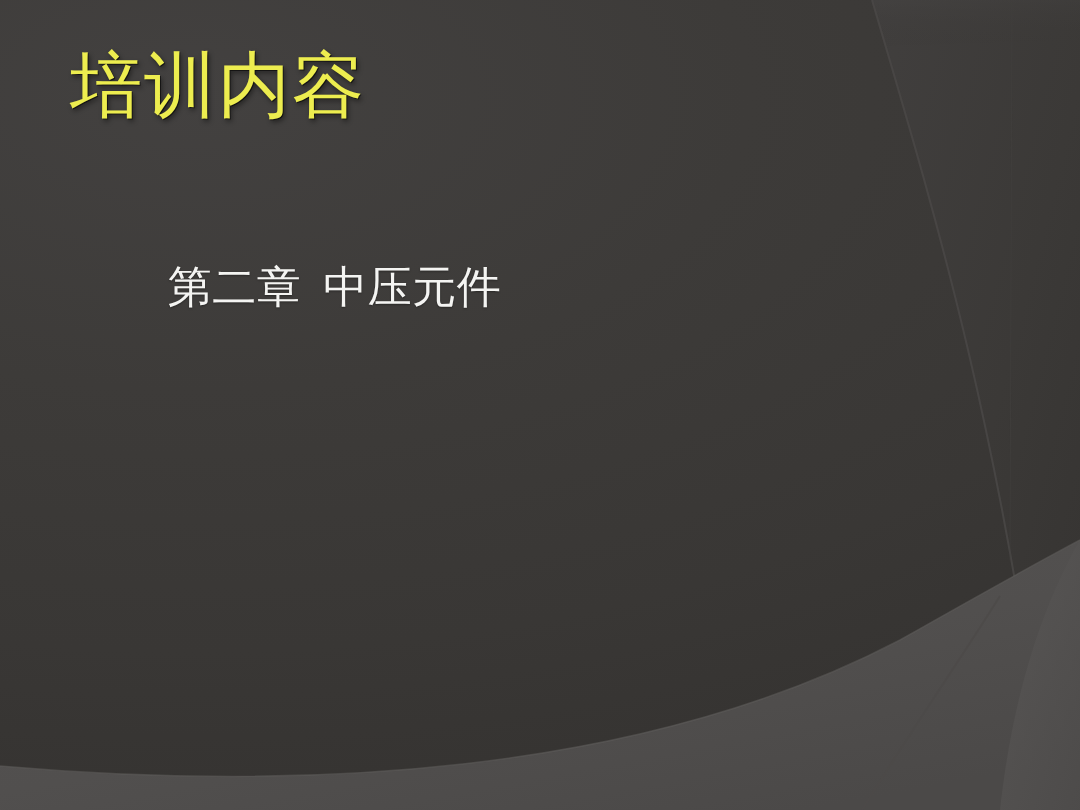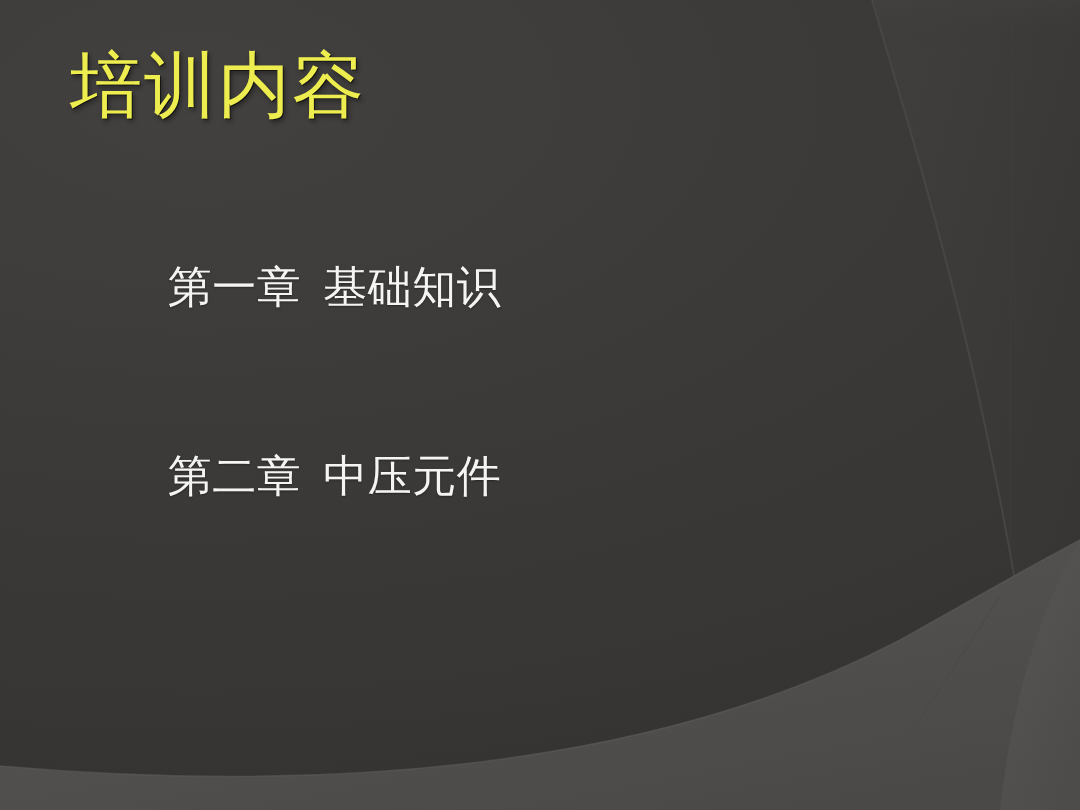--- a/index.html
+++ b/index.html
@@ -126,23 +126,20 @@
 
     <path d="M 1012,0 L 1010,560" fill="none" stroke="#434140" stroke-width="1" opacity="0.5"></path>
   </svg>
 
   <div class="content">
 
     <div class="slide-title">培训内容</div>
 
     <ul class="body-list">
 
-      <li class="body-line">
-        <span class="chapter-label">第一章</span><span class="chapter-gap"></span><span class="chapter-title">基础知识</span>
-      </li>
 
       <li class="body-line">
         <span class="chapter-label">第二章</span><span class="chapter-gap"></span><span class="chapter-title">中压元件</span>
       </li>
 
 
       <li class="body-line">
         <span class="chapter-gap"></span>
       </li>
 

